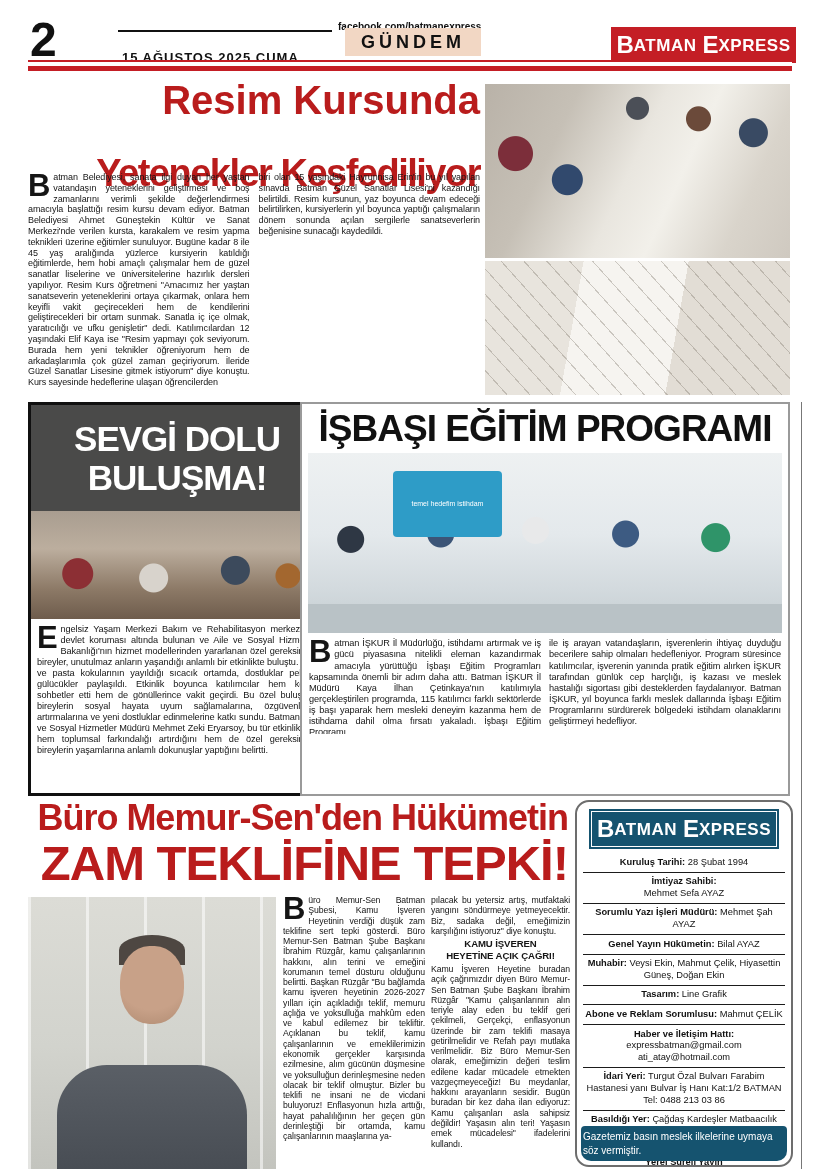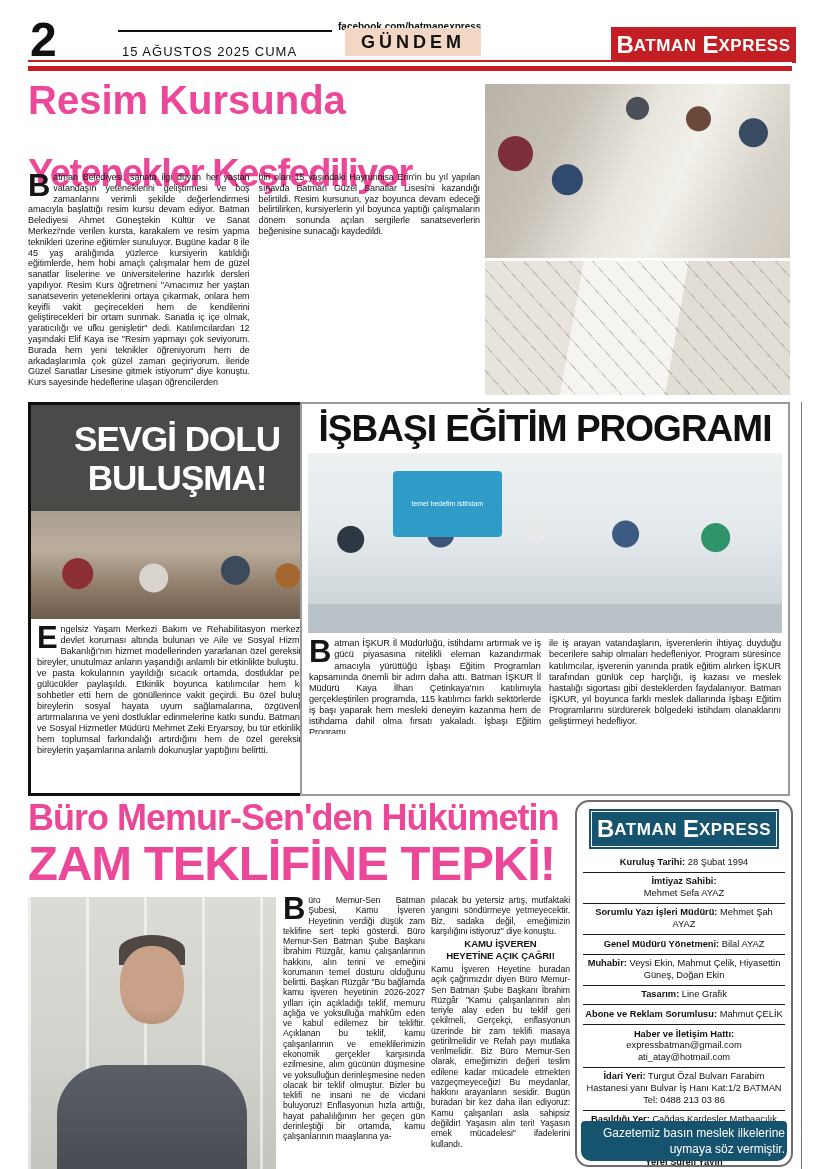--- a/index.html
+++ b/index.html
@@ -4,33 +4,33 @@
 <style>
   html,body{margin:0;padding:0;background:#e9e9e9;}
   .page{
     position:relative;width:815px;height:1169px;margin:0 auto;background:#ffffff;
     font-family:"Liberation Sans", sans-serif;color:#111;overflow:hidden;
   }
   
   .pagenum{position:absolute;left:30px;top:12px;font-size:48px;font-weight:700;letter-spacing:-2px;}
   .fb-rule{position:absolute;left:118px;top:30px;width:214px;height:2px;background:#111;}
   .fb{position:absolute;left:338px;top:21px;font-size:10px;font-weight:700;}
-  .date{position:absolute;left:122px;top:44px;font-size:13px;font-weight:400;letter-spacing:1px;}
+  .date{position:absolute;left:122px;top:50px;font-size:13px;font-weight:700;letter-spacing:1px;}
   .section-box{position:absolute;left:345px;top:28px;width:136px;height:28px;background:#f2d7c4;
     display:flex;align-items:center;justify-content:center;font-size:18px;font-weight:700;letter-spacing:4px;}
   .logo{display:flex;align-items:center;justify-content:center;background:#c41e25;color:#fff;
     font-weight:700;white-space:nowrap;}
   .logo .big{font-size:24px;line-height:1;}
   .logo .sm{font-size:17px;line-height:1;letter-spacing:.5px;}
   .logo .gap{display:inline-block;width:6px;}
   .logo-top{position:absolute;left:611px;top:27px;width:181px;height:32px;border:2px solid #c41e25;}
   .header-rule2{position:absolute;left:28px;top:60px;width:764px;height:2px;background:#c41e25;
     border-bottom:4px solid #fff;box-shadow:0 5px 0 #c41e25;}
   
-  .headline{position:absolute;text-align:left;font-weight:700;color:#ec4899;}
+  .headline{position:absolute;text-align:right;font-weight:700;color:#b91c1c;}
   .bodytext{font-size:9px;line-height:1.2;text-align:justify;letter-spacing:-0.1px;color:#151515;}
   .bodytext p{margin:0;}
   .dropcap{float:left;font-size:31px;line-height:25px;font-weight:700;padding:1px 3px 0 0;}
   .cols{position:absolute;display:flex;gap:9px;overflow:hidden;}
   .cols .col{flex:1;overflow:hidden;}
   
   .photo{position:absolute;overflow:hidden;}
   .ph-class{
     background:
       radial-gradient(circle at 10% 40%, #7c2e3a 0 17px, rgba(0,0,0,0) 18px),
@@ -100,21 +100,21 @@
   .subhead{text-align:center;font-weight:700;font-size:9.6px;line-height:1.25;margin:2px 0;}
   
   .kunye{position:absolute;left:575px;top:800px;width:218px;height:367px;border:2px solid #6d6d6d;
     border-radius:14px;box-sizing:border-box;background:#fff;overflow:hidden;}
   .logo-kunye{margin:7px auto 5px auto;width:186px;height:36px;background:#15536f;border:2px solid #15536f;
     box-shadow:inset 0 0 0 1px #ffffff;}
   .k-row{padding:2.5px 6px;text-align:center;font-size:9.3px;line-height:1.25;}
   .k-label{font-weight:700;}
   .k-div{border:0;border-top:1.5px solid #1b1b1b;margin:1px 6px;}
   .k-footer{position:absolute;left:4px;right:4px;bottom:4px;background:#15536f;color:#fff;
-    border-radius:4px 4px 10px 10px;font-size:12px;line-height:1.35;text-align:right;padding:4px 2px;}
+    border-radius:4px 4px 10px 10px;font-size:10px;line-height:1.35;text-align:left;padding:4px 2px;}
   
   .v-rule{position:absolute;left:801px;top:402px;width:1px;height:767px;background:#777;}
 </style>
 </head>
 <body>
 
 <div class="page">
 
   <div class="pagenum">2</div>
   <div class="fb-rule"></div>
@@ -217,21 +217,21 @@
     </div>
     <hr class="k-div">
 
     <div class="k-row">
       <span class="k-label">Sorumlu Yazı İşleri Müdürü:</span>
       <span>Mehmet Şah AYAZ</span>
     </div>
     <hr class="k-div">
 
     <div class="k-row">
-      <span class="k-label">Genel Müdürü Yönetmeni:</span>
+      <span class="k-label">Genel Yayın Hükümetin:</span>
       <span>Bilal AYAZ</span>
     </div>
     <hr class="k-div">
 
     <div class="k-row">
       <span class="k-label">Muhabir:</span>
       <span>Veysi Ekin, Mahmut Çelik, Hiyasettin Güneş, Doğan Ekin</span>
     </div>
     <hr class="k-div">
 

